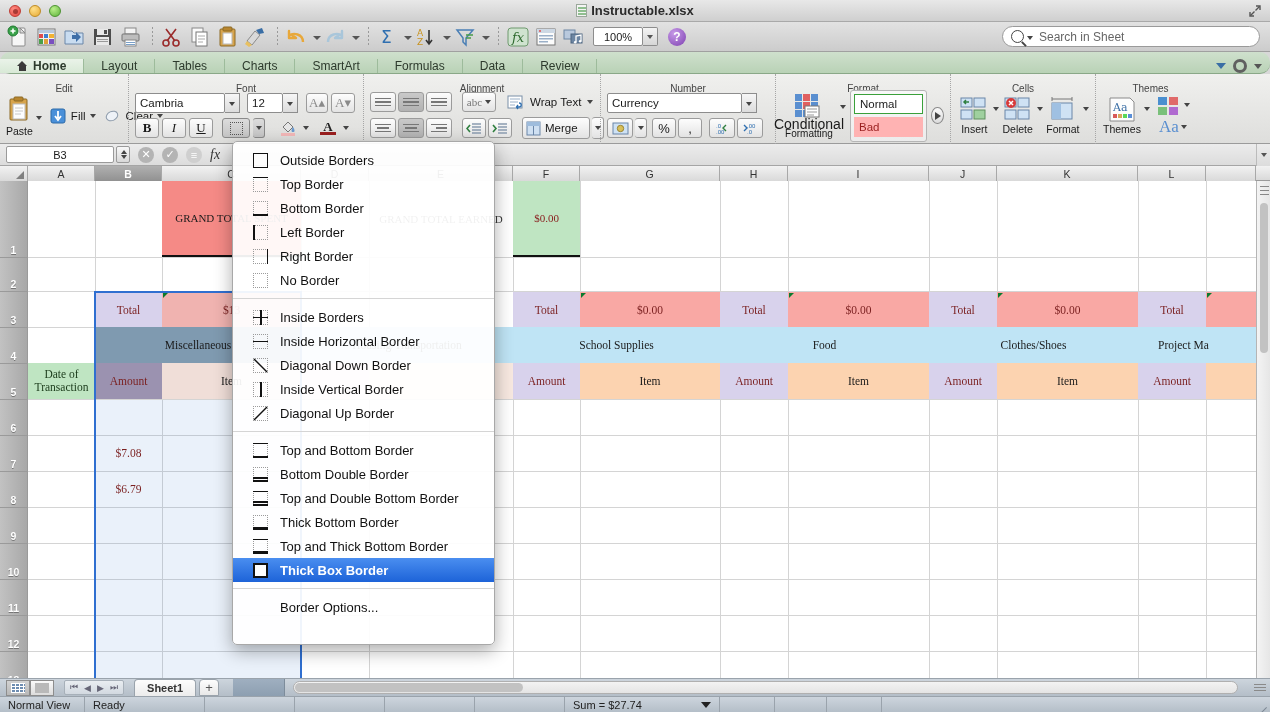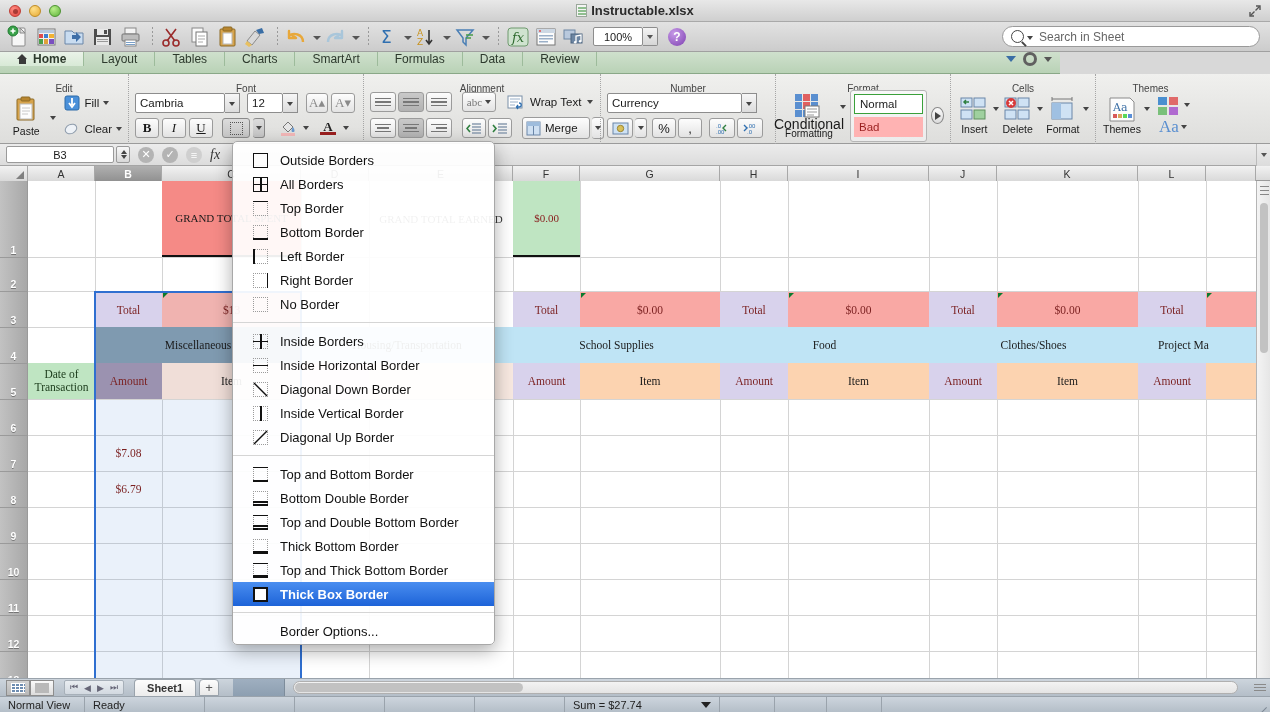--- a/index.html
+++ b/index.html
@@ -62,24 +62,24 @@
     position:absolute; right:10px; top:4px; width:258px;height:21px;
     background:#fff;border:1px solid #9a9a9a;border-radius:11px;
     display:flex;align-items:center;padding:0 8px; font-size:12px;color:#666;
   }
   .search-gl{ width:13px;height:13px;border:1.8px solid #444;border-radius:50%;margin-right:2px;position:relative;}
   .search-gl::after{content:"";position:absolute;right:-4px;bottom:-3px;width:6px;height:1.8px;background:#444;transform:rotate(45deg);}
   .search-gl-caret{width:0;height:0;border-left:3px solid transparent;border-right:3px solid transparent;border-top:4px solid #444;margin:2px 6px 0 1px;}
 
   
   .tabs{
-    position:absolute; left:0; top:52px; width:1060px; height:22px;
+    position:absolute; left:0; top:52px; width:1270px; height:22px;
     background:linear-gradient(#cfe0cd,#b9d2b6);
     border-bottom:1px solid #8aa888;
-    display:flex; align-items:flex-start;
+    display:flex; align-items:flex-end;border-radius:10px;
   }
   .tab{
     padding:0 17px; display:flex;align-items:center;justify-content:center;
     font-size:12px;color:#2d3a2d; border-right:1px solid #9dbb9b; cursor:default;
   }
   .tab.active{ background:linear-gradient(#eaf3e9,#d8e9d6); font-weight:bold;}
   .home-ico{ width:11px;height:10px;margin-right:5px;position:relative;}
   .home-ico::before{content:"";position:absolute;left:0;top:0;border-left:5.5px solid transparent;border-right:5.5px solid transparent;border-bottom:5px solid #3a3a3a;}
   .home-ico::after{content:"";position:absolute;left:2px;top:5px;width:7px;height:5px;background:#3a3a3a;}
   .tabs-right{ margin-left:auto; display:flex;align-items:center;gap:7px;padding-right:8px;}
@@ -412,21 +412,21 @@
         <div style="display:flex;flex-direction:column;align-items:center;width:42px">
           <svg width="26" height="30" viewBox="0 0 26 30">
               <rect x="4" y="4" width="17" height="21" rx="1" fill="#d7a44c" stroke="#8d6a26"></rect>
               <rect x="8" y="2" width="9" height="4" rx="1" fill="#b8862f" stroke="#8d6a26"></rect>
               <rect x="7" y="9" width="12" height="15" fill="#fdfdfd" stroke="#bbb"></rect>
               <path d="M9 13h8M9 16h8M9 19h6" stroke="#c8c8c8"></path>
             </svg>
           <span style="font-size:10.5px">Paste</span>
         </div>
         <div class="caret-btn" style="margin-top:4px"></div>
-        <div style="display:flex;flex-direction:column;gap:8px;margin-left:4px">
+        <div style="display:flex;flex-direction:row;gap:8px;margin-left:4px">
           <div style="display:flex;align-items:center;gap:4px">
             <svg width="18" height="18" viewBox="0 0 18 18">
                 <rect x="2" y="2" width="14" height="14" rx="2" fill="#4a90d9" stroke="#2c6aa8"></rect>
                 <path d="M9 4 L9 11 M6 9 L9 13 L12 9" stroke="#fff" stroke-width="1.8" fill="none"></path>
               </svg>
             <span style="font-size:11.5px">Fill</span>
             <span class="caret-btn"></span>
           </div>
           <div style="display:flex;align-items:center;gap:4px">
             <svg width="18" height="18" viewBox="0 0 18 18">
@@ -887,28 +887,20 @@
   <div class="bmenu">
 
     <div class="bitem">
       <span class="bico">
           <span class="dashed" style="border:1.5px solid #111"></span>
         </span>
       <span>Outside Borders</span>
     </div>
     <div class="bitem">
       <span class="bico">
-        <span class="dashed" style="border:1.5px solid #111"></span>
-        <span class="solidline" style="left:7px;top:0;width:1.5px;height:15px;background:#111"></span>
-        <span class="solidline" style="left:0;top:7px;width:15px;height:1.5px;background:#111"></span>
-      </span>
-      <span>All Borders</span>
-    </div>
-    <div class="bitem">
-      <span class="bico">
         <span class="dashed"></span>
           <span class="solidline" style="left:0;top:0;width:15px;height:1.5px;background:#111"></span>
       </span>
       <span>Top Border</span>
     </div>
     <div class="bitem">
       <span class="bico">
         <span class="dashed"></span>
           <span class="solidline" style="left:0;bottom:0;width:15px;height:1.5px;background:#111"></span>
       </span>

